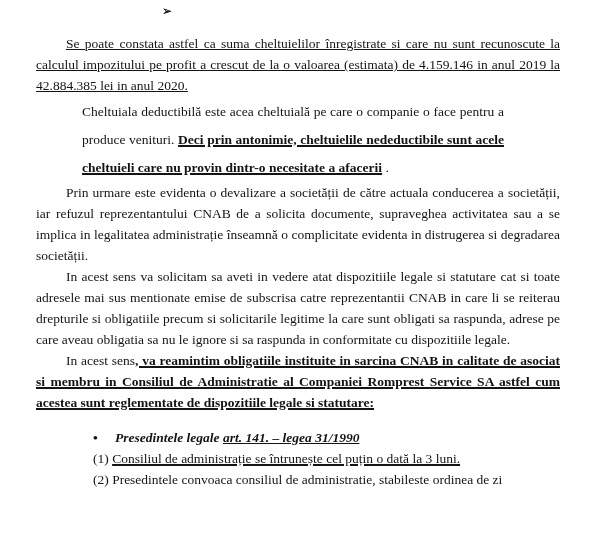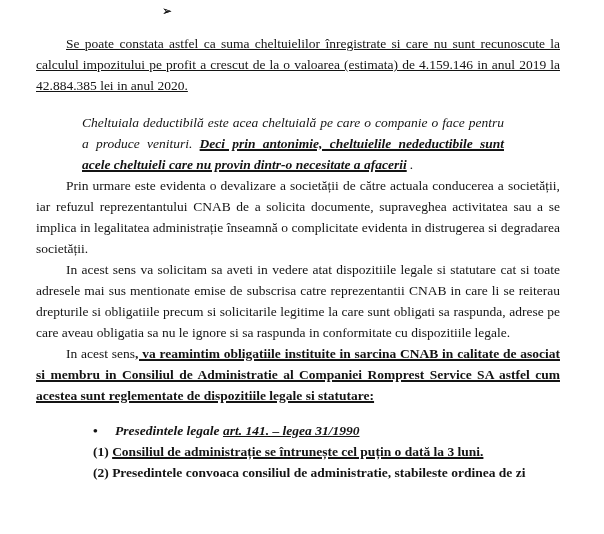--- a/index.html
+++ b/index.html
@@ -45,26 +45,25 @@
     text-decoration: underline;
     text-decoration-thickness: 1.5px;
   }
   p.para {
     margin: 0;
     line-height: 21px;
     text-align: justify;
     text-indent: 30px;
   }
   .para.underlined span { text-decoration: underline; }
-  .para.p1 { margin-bottom: 16px; }
+  .para.p1 { margin-bottom: 2px; }
   .quote {
     margin: 0 56px 0 46px;
-    line-height: 21px;
+    line-height: 28px;
     text-align: justify;
-    font-style: italic;
   }
   .quote .q-em {
     font-weight: 700;
     text-decoration: underline;
     text-decoration-thickness: 1.5px;
   }
   .para.p4 { margin-bottom: 14px; }
   .p4 .em {
     font-weight: 700;
     text-decoration: underline;
@@ -81,28 +80,28 @@
   .legal-bullet .dot {
     position: absolute;
     left: 0;
     top: 0;
     font-style: normal;
   }
   .legal-bullet .ref { text-decoration: underline; }
   .article {
     margin: 0 0 0 57px;
     line-height: 21px;
-    font-weight: 700;
+    font-weight: 400;
   }
   .article .art-text {
     text-decoration: underline;
     text-decoration-thickness: 1.5px;
   }
   .article.clipped {
-    font-weight: 700;
+    font-weight: 400;
     white-space: nowrap;
     overflow: hidden;
   }
 </style>
 </head>
 <body>
 
 <div class="page">
 
   <ul class="top-list">

